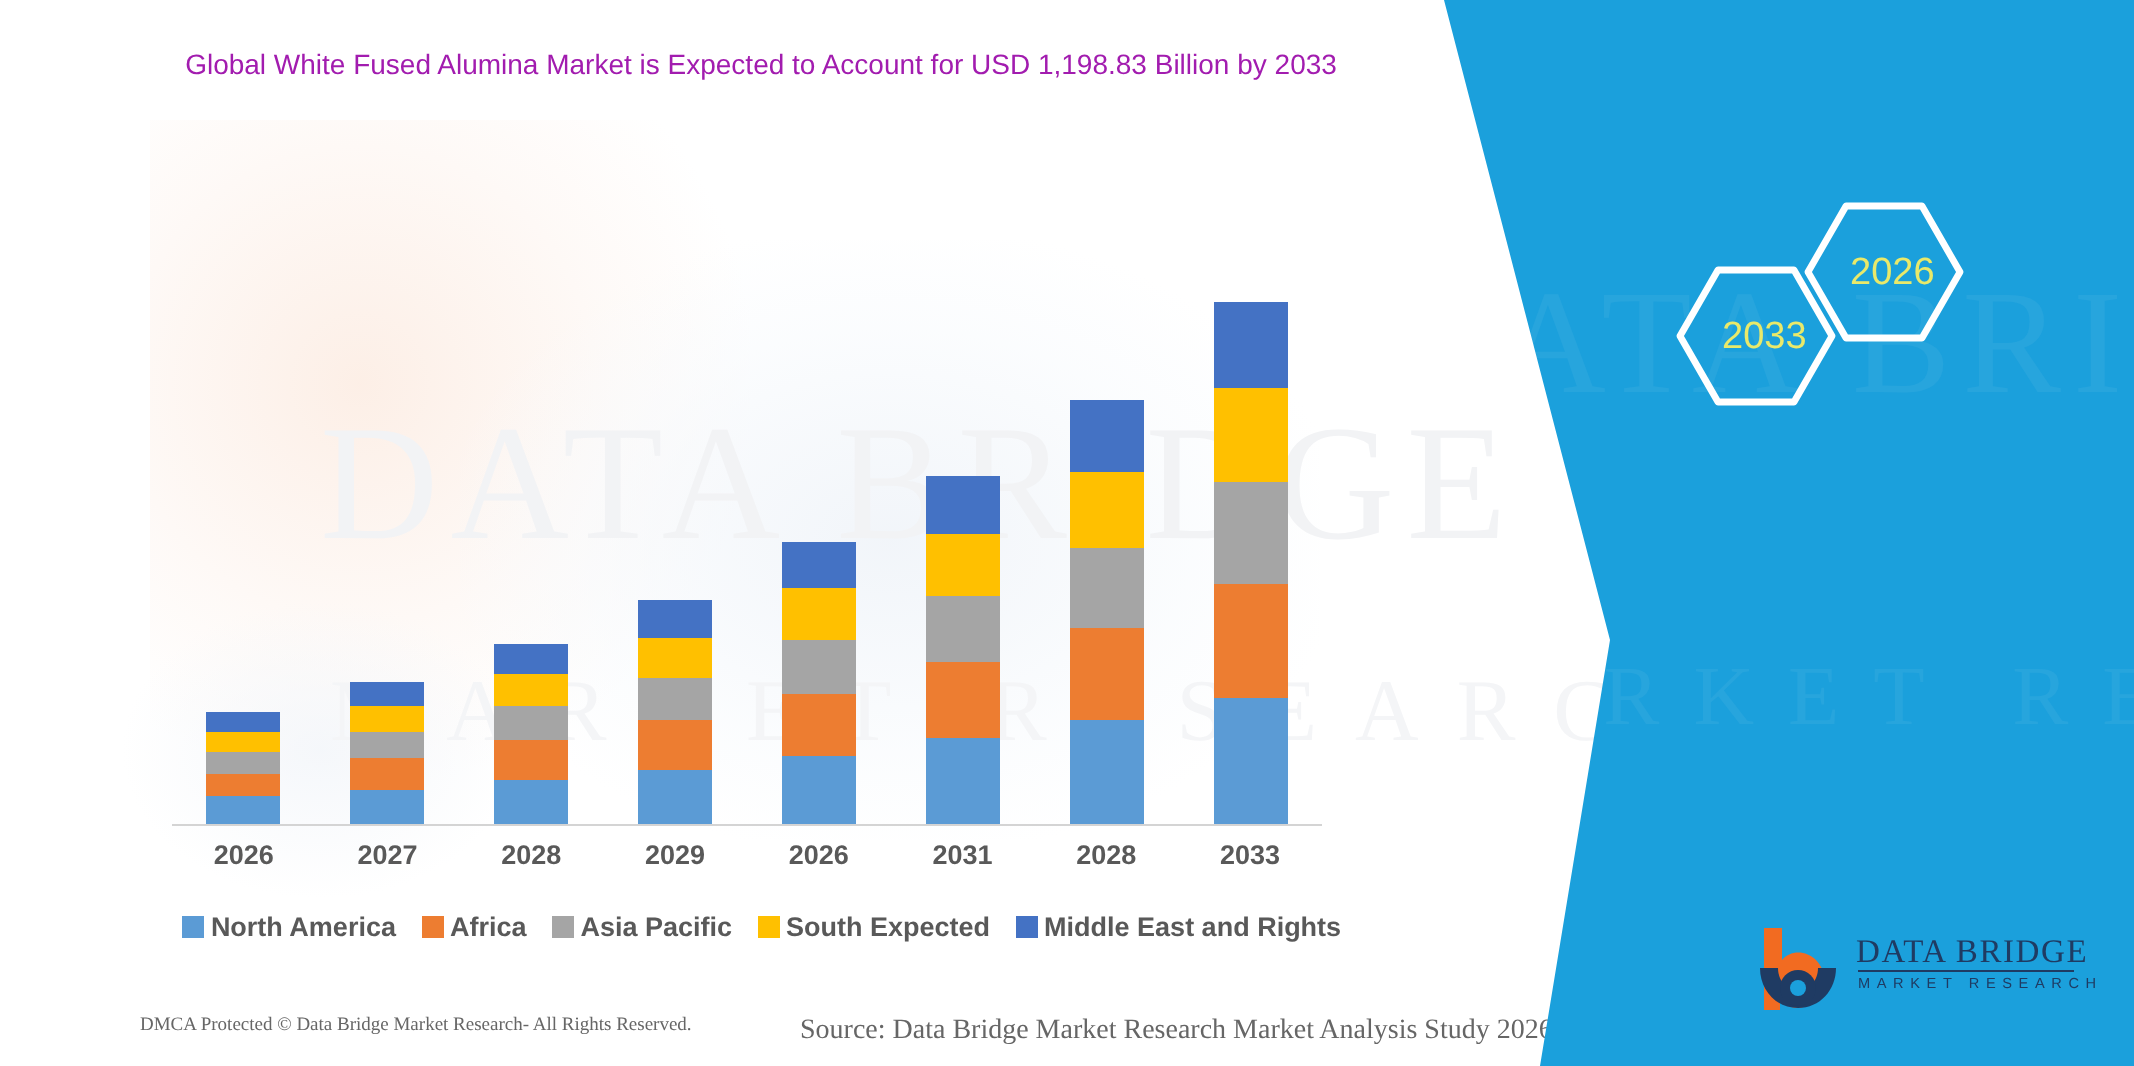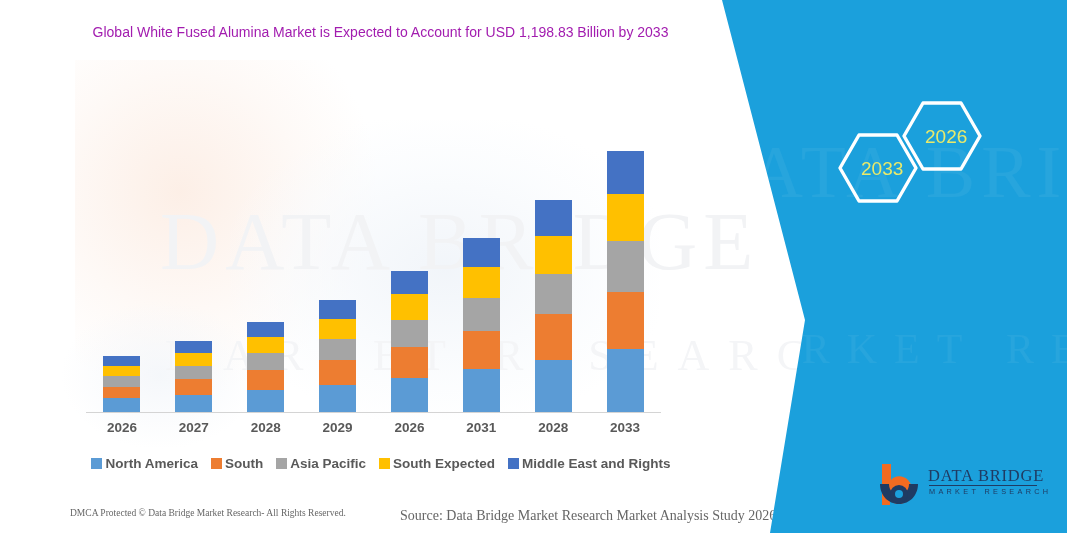--- a/index.html
+++ b/index.html
@@ -379,21 +379,21 @@
       <div class="xlabel">2033</div>
     </div>
 
   <div class="legend" id="legend">
       <div class="legend-item">
         <span class="legend-swatch" style="background: rgb(91, 155, 213);"></span>
         <span class="legend-label">North America</span>
       </div>
       <div class="legend-item">
         <span class="legend-swatch" style="background: rgb(237, 125, 49);"></span>
-        <span class="legend-label">South</span>
+        <span class="legend-label">Africa</span>
       </div>
       <div class="legend-item">
         <span class="legend-swatch" style="background: rgb(165, 165, 165);"></span>
         <span class="legend-label">Asia Pacific</span>
       </div>
       <div class="legend-item">
         <span class="legend-swatch" style="background: rgb(255, 192, 0);"></span>
         <span class="legend-label">South Expected</span>
       </div>
       <div class="legend-item">

